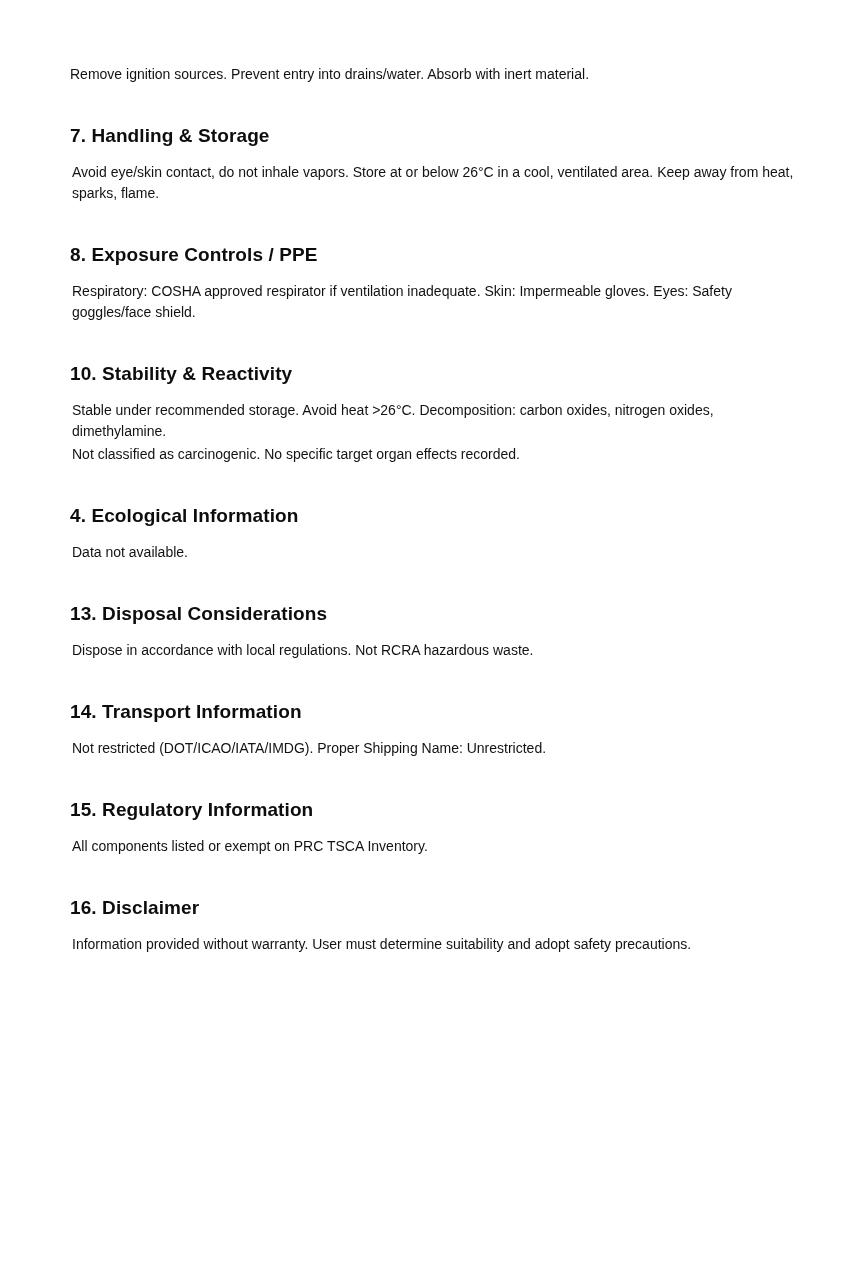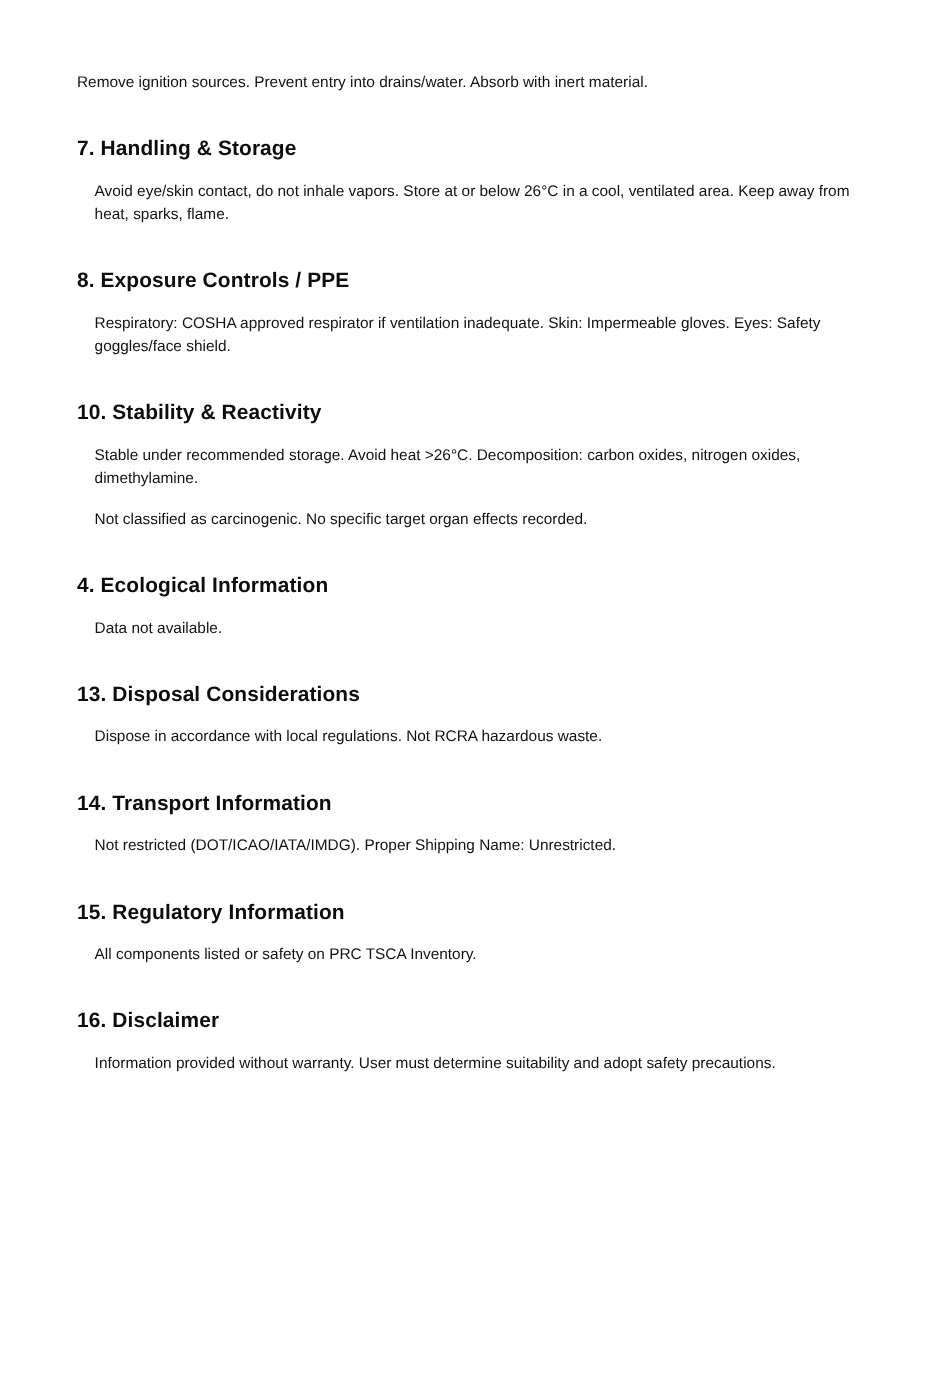--- a/index.html
+++ b/index.html
@@ -33,21 +33,21 @@
     font-size: 19px;
     line-height: 22px;
     font-weight: 700;
     margin: 40px 0 15px 0;
     color: #0d0d0d;
     letter-spacing: 0.1px;
   }
   .section p {
     font-size: 14px;
     line-height: 21px;
-    margin: 16px;
+    margin: 2px;
     max-width: 727px;
     color: #121212;
   }
 </style>
 </head>
 <body>
 
 <div class="page">
 
   <p class="intro">Remove ignition sources. Prevent entry into drains/water. Absorb with inert material.</p>
@@ -82,21 +82,21 @@
     <p>Dispose in accordance with local regulations. Not RCRA hazardous waste.</p>
   </div>
 
   <div class="section">
     <h2>14. Transport Information</h2>
     <p>Not restricted (DOT/ICAO/IATA/IMDG). Proper Shipping Name: Unrestricted.</p>
   </div>
 
   <div class="section">
     <h2>15. Regulatory Information</h2>
-    <p>All components listed or safety on PRC TSCA Inventory.</p>
+    <p>All components listed or exempt on PRC TSCA Inventory.</p>
   </div>
 
   <div class="section">
     <h2>16. Disclaimer</h2>
     <p>Information provided without warranty. User must determine suitability and adopt safety precautions.</p>
   </div>
 
 </div>
 
 </body></html>

